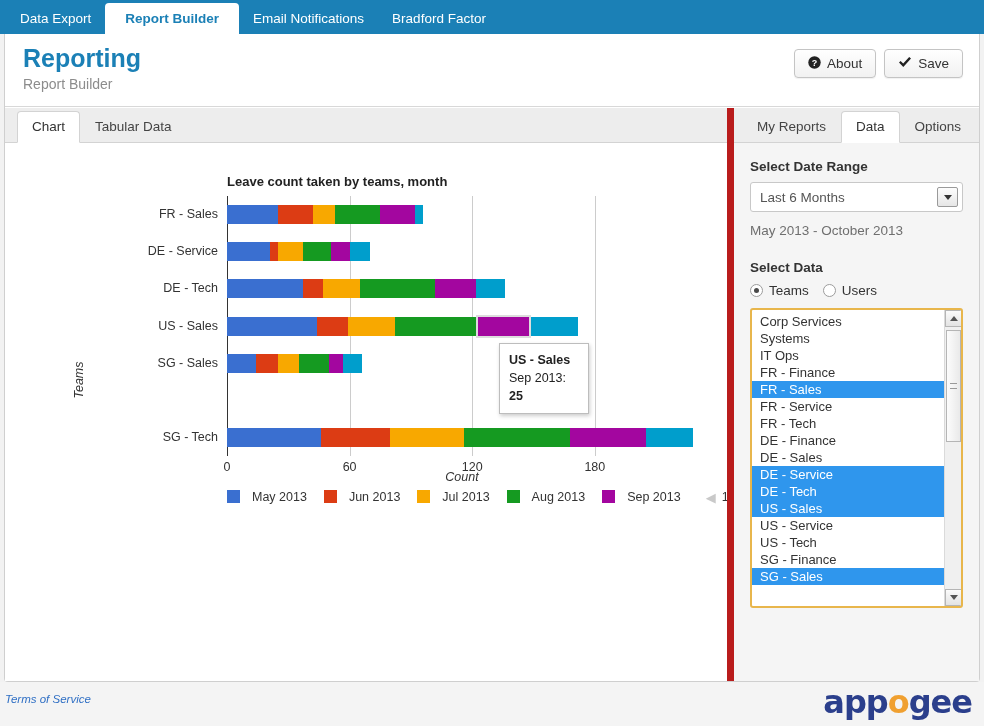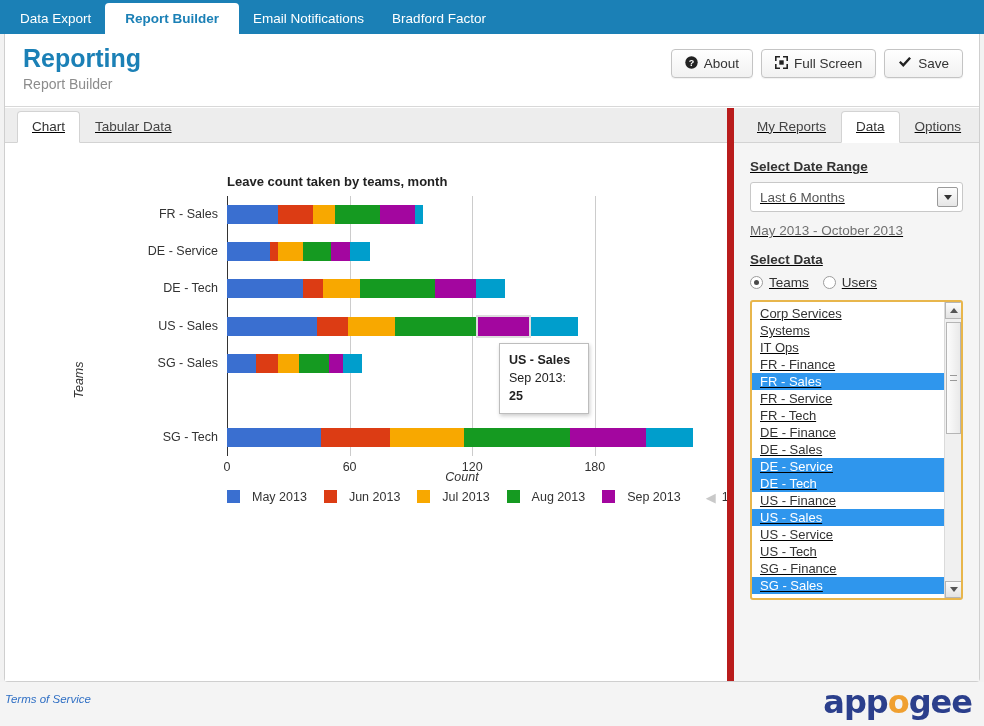--- a/index.html
+++ b/index.html
@@ -85,21 +85,20 @@
     box-shadow: 0 1px 1px rgba(0,0,0,0.06);
     white-space: nowrap;
   }
   .btn .glyph { font-size: 13px; color: #222; line-height: 1; display:inline-block; }
 
   
   .body-split {
     position: absolute;
     top: 74px; left: 0; right: 0; bottom: 0;
     display: flex;
-    text-decoration: underline;
   }
   .left-pane {
     flex: 1 1 auto;
     position: relative;
     background: #ffffff;
   }
   .right-pane {
     width: 252px;
     flex: 0 0 252px;
     background: #f5f5f5;
@@ -247,21 +246,21 @@
   .pg-label { font-size: 12.5px; color: #333333; }
 
   
   .rp-content { padding: 16px 16px 4px 16px; }
   .rp-label {
     font-size: 13.5px;
     font-weight: bold;
     color: #333333;
     margin-bottom: 8px;
   }
-  .rp-label.second { margin-top: 14px; }
+  .rp-label.second { margin-top: 22px; }
   .select-box {
     position: relative;
     height: 30px;
     background: #ffffff;
     border: 1px solid #c8c8c8;
     border-radius: 3px;
     display: flex;
     align-items: center;
     padding: 0 9px;
     font-size: 13.5px;
@@ -412,29 +411,20 @@
 
     <div class="header-buttons">
       <div class="btn">
         <span class="glyph">
           <svg width="13" height="13" viewBox="0 0 13 13">
               <circle cx="6.5" cy="6.5" r="6.2" fill="#222"></circle>
               <text x="6.5" y="10" font-size="9" font-family="Liberation Sans, sans-serif" font-weight="bold" fill="#fff" text-anchor="middle">?</text>
             </svg>
         </span>
         <span>About</span>
-      </div>
-      <div class="btn">
-        <span class="glyph">
-          <svg width="13" height="13" viewBox="0 0 13 13" fill="#222">
-            <path d="M0,0 h5 v1.6 h-3.4 v3.4 h-1.6 z M13,0 v5 h-1.6 v-3.4 h-3.4 v-1.6 z M0,13 v-5 h1.6 v3.4 h3.4 v1.6 z M13,13 h-5 v-1.6 h3.4 v-3.4 h1.6 z"></path>
-            <rect x="4.3" y="4.3" width="4.4" height="4.4"></rect>
-          </svg>
-        </span>
-        <span>Full Screen</span>
       </div>
       <div class="btn">
         <span class="glyph">
           <svg width="14" height="13" viewBox="0 0 14 13" fill="#222">
               <path d="M1,6.5 L2.6,5 L5.2,7.6 L11.2,1 L13,2.6 L5.3,11 z"></path>
             </svg>
         </span>
         <span>Save</span>
       </div>
     </div>
@@ -598,21 +588,20 @@
               <div class="list-item">Systems</div>
               <div class="list-item">IT Ops</div>
               <div class="list-item">FR - Finance</div>
               <div class="list-item selected">FR - Sales</div>
               <div class="list-item">FR - Service</div>
               <div class="list-item">FR - Tech</div>
               <div class="list-item">DE - Finance</div>
               <div class="list-item">DE - Sales</div>
               <div class="list-item selected">DE - Service</div>
               <div class="list-item selected">DE - Tech</div>
-              <div class="list-item">US - Finance</div>
               <div class="list-item selected">US - Sales</div>
               <div class="list-item">US - Service</div>
               <div class="list-item">US - Tech</div>
               <div class="list-item">SG - Finance</div>
               <div class="list-item selected">SG - Sales</div>
             </div>
           <div class="scrollbar">
             <div class="sb-btn sb-up">
                 <span class="caret-up-sm"></span>
               </div>

